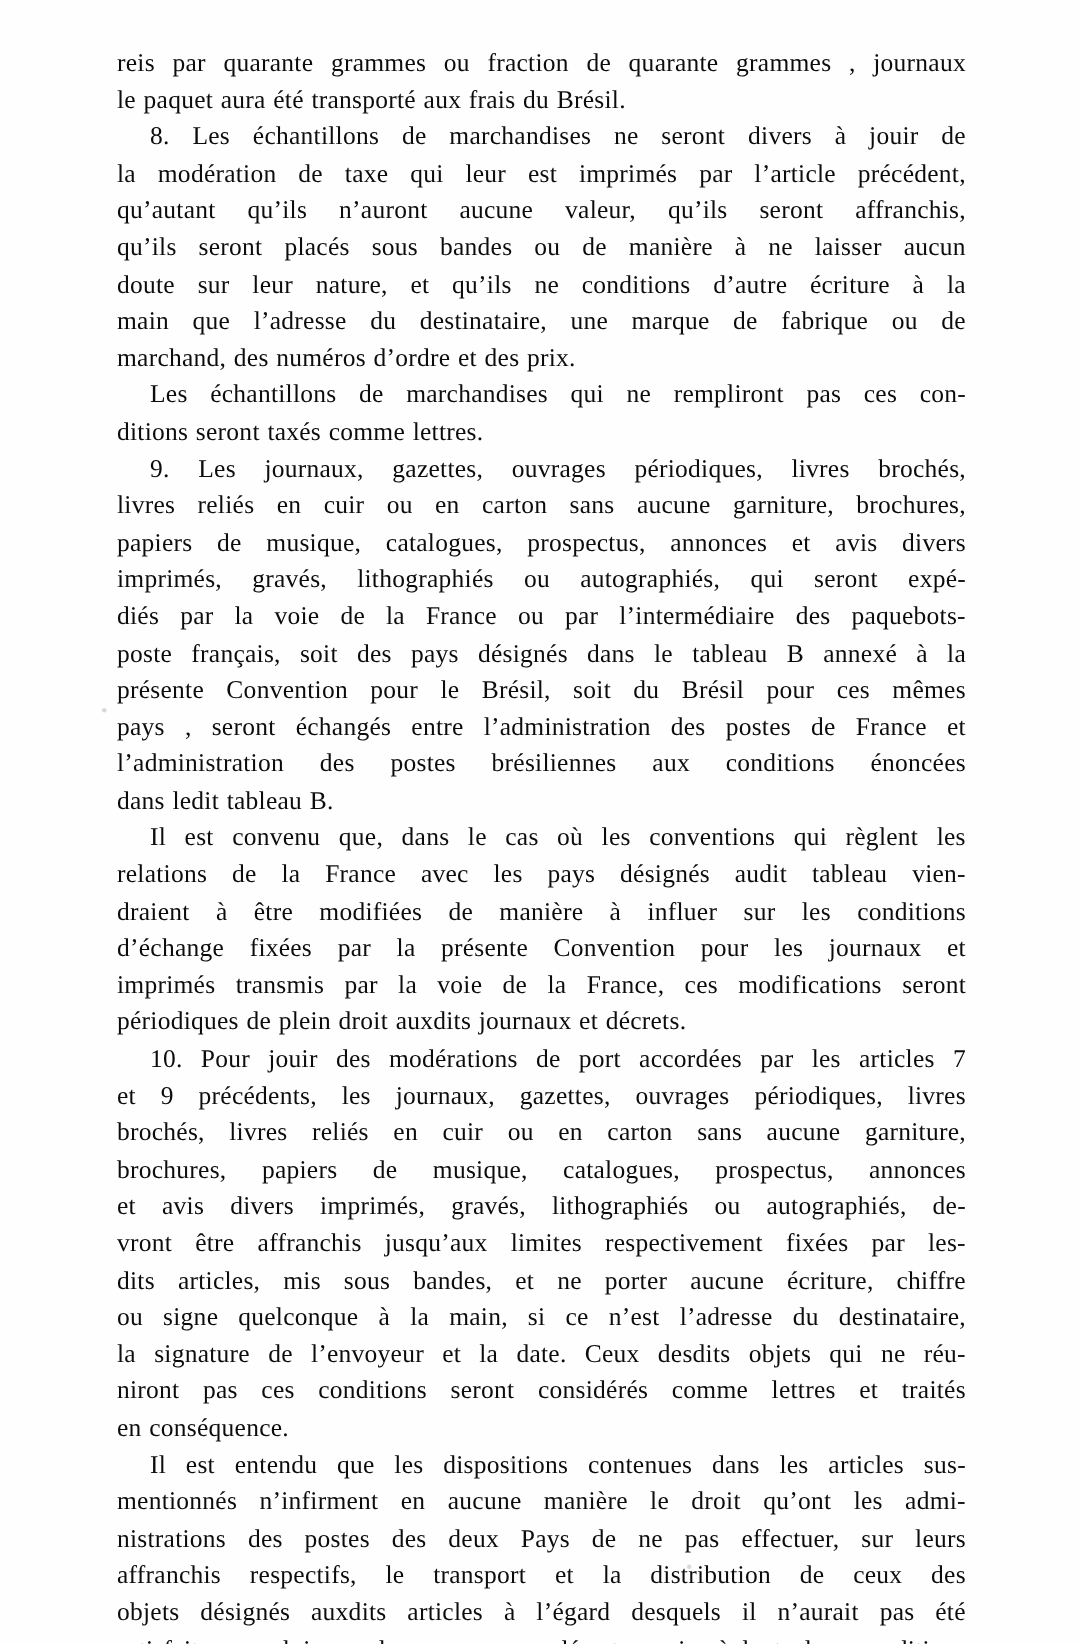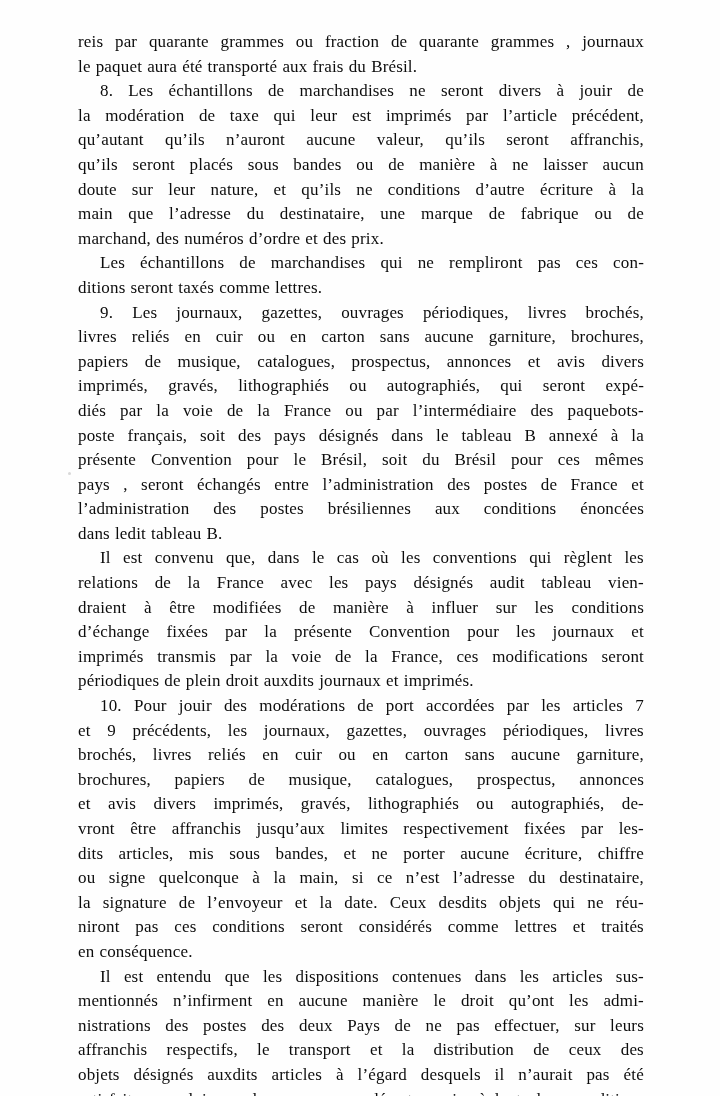--- a/index.html
+++ b/index.html
@@ -110,21 +110,21 @@
         <div class="line justify"><span class="w">pays</span><span class="w">,</span><span class="w">seront</span><span class="w">échangés</span><span class="w">entre</span><span class="w">l’administration</span><span class="w">des</span><span class="w">postes</span><span class="w">de</span><span class="w">France</span><span class="w">et</span></div>
         <div class="line justify"><span class="w">l’administration</span><span class="w">des</span><span class="w">postes</span><span class="w">brésiliennes</span><span class="w">aux</span><span class="w">conditions</span><span class="w">énoncées</span></div>
         <div class="line flush"><span class="w">dans</span><span class="w">ledit</span><span class="w">tableau</span><span class="w">B.</span></div>
       </div>
       <div class="para">
         <div class="line justify indent"><span class="w">Il</span><span class="w">est</span><span class="w">convenu</span><span class="w">que,</span><span class="w">dans</span><span class="w">le</span><span class="w">cas</span><span class="w">où</span><span class="w">les</span><span class="w">conventions</span><span class="w">qui</span><span class="w">règlent</span><span class="w">les</span></div>
         <div class="line justify"><span class="w">relations</span><span class="w">de</span><span class="w">la</span><span class="w">France</span><span class="w">avec</span><span class="w">les</span><span class="w">pays</span><span class="w">désignés</span><span class="w">audit</span><span class="w">tableau</span><span class="w">vien-</span></div>
         <div class="line justify"><span class="w">draient</span><span class="w">à</span><span class="w">être</span><span class="w">modifiées</span><span class="w">de</span><span class="w">manière</span><span class="w">à</span><span class="w">influer</span><span class="w">sur</span><span class="w">les</span><span class="w">conditions</span></div>
         <div class="line justify"><span class="w">d’échange</span><span class="w">fixées</span><span class="w">par</span><span class="w">la</span><span class="w">présente</span><span class="w">Convention</span><span class="w">pour</span><span class="w">les</span><span class="w">journaux</span><span class="w">et</span></div>
         <div class="line justify"><span class="w">imprimés</span><span class="w">transmis</span><span class="w">par</span><span class="w">la</span><span class="w">voie</span><span class="w">de</span><span class="w">la</span><span class="w">France,</span><span class="w">ces</span><span class="w">modifications</span><span class="w">seront</span></div>
-        <div class="line flush"><span class="w">périodiques</span><span class="w">de</span><span class="w">plein</span><span class="w">droit</span><span class="w">auxdits</span><span class="w">journaux</span><span class="w">et</span><span class="w">imprimés.</span></div>
+        <div class="line flush"><span class="w">périodiques</span><span class="w">de</span><span class="w">plein</span><span class="w">droit</span><span class="w">auxdits</span><span class="w">journaux</span><span class="w">et</span><span class="w">décrets.</span></div>
       </div>
       <div class="para">
         <div class="line justify indent"><span class="w">10.</span><span class="w">Pour</span><span class="w">jouir</span><span class="w">des</span><span class="w">modérations</span><span class="w">de</span><span class="w">port</span><span class="w">accordées</span><span class="w">par</span><span class="w">les</span><span class="w">articles</span><span class="w">7</span></div>
         <div class="line justify"><span class="w">et</span><span class="w">9</span><span class="w">précédents,</span><span class="w">les</span><span class="w">journaux,</span><span class="w">gazettes,</span><span class="w">ouvrages</span><span class="w">périodiques,</span><span class="w">livres</span></div>
         <div class="line justify"><span class="w">brochés,</span><span class="w">livres</span><span class="w">reliés</span><span class="w">en</span><span class="w">cuir</span><span class="w">ou</span><span class="w">en</span><span class="w">carton</span><span class="w">sans</span><span class="w">aucune</span><span class="w">garniture,</span></div>
         <div class="line justify"><span class="w">brochures,</span><span class="w">papiers</span><span class="w">de</span><span class="w">musique,</span><span class="w">catalogues,</span><span class="w">prospectus,</span><span class="w">annonces</span></div>
         <div class="line justify"><span class="w">et</span><span class="w">avis</span><span class="w">divers</span><span class="w">imprimés,</span><span class="w">gravés,</span><span class="w">lithographiés</span><span class="w">ou</span><span class="w">autographiés,</span><span class="w">de-</span></div>
         <div class="line justify"><span class="w">vront</span><span class="w">être</span><span class="w">affranchis</span><span class="w">jusqu’aux</span><span class="w">limites</span><span class="w">respectivement</span><span class="w">fixées</span><span class="w">par</span><span class="w">les-</span></div>
         <div class="line justify"><span class="w">dits</span><span class="w">articles,</span><span class="w">mis</span><span class="w">sous</span><span class="w">bandes,</span><span class="w">et</span><span class="w">ne</span><span class="w">porter</span><span class="w">aucune</span><span class="w">écriture,</span><span class="w">chiffre</span></div>
         <div class="line justify"><span class="w">ou</span><span class="w">signe</span><span class="w">quelconque</span><span class="w">à</span><span class="w">la</span><span class="w">main,</span><span class="w">si</span><span class="w">ce</span><span class="w">n’est</span><span class="w">l’adresse</span><span class="w">du</span><span class="w">destinataire,</span></div>

